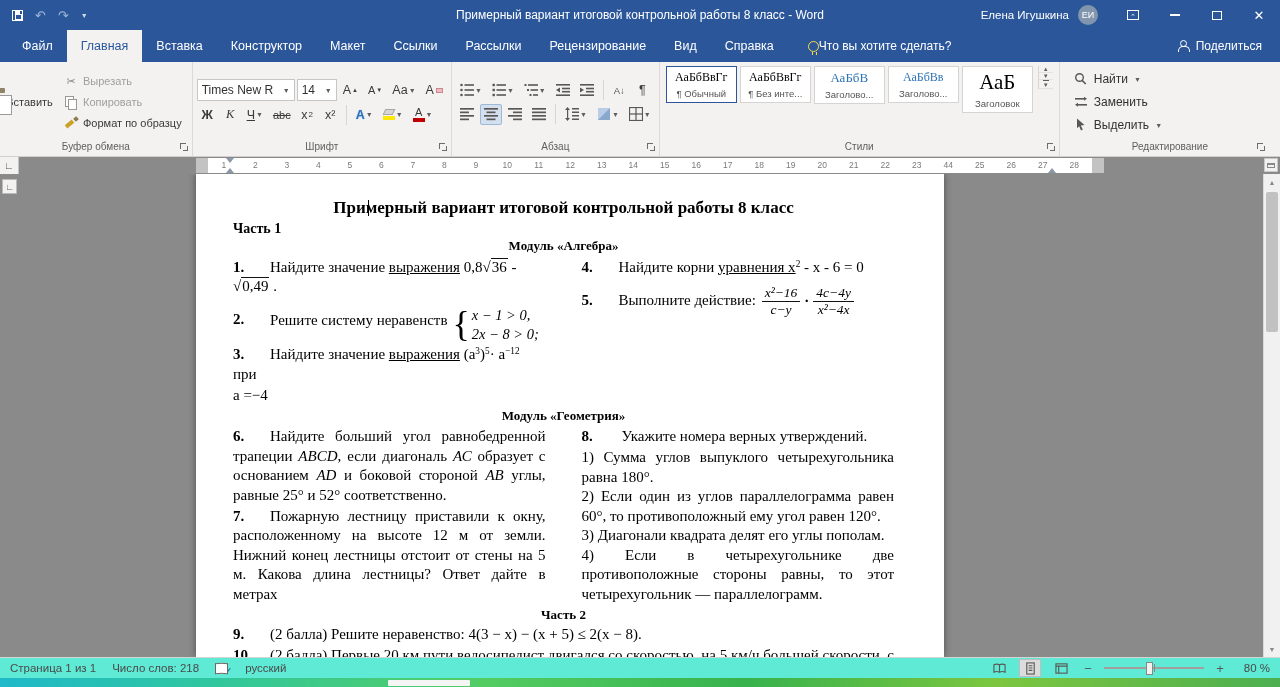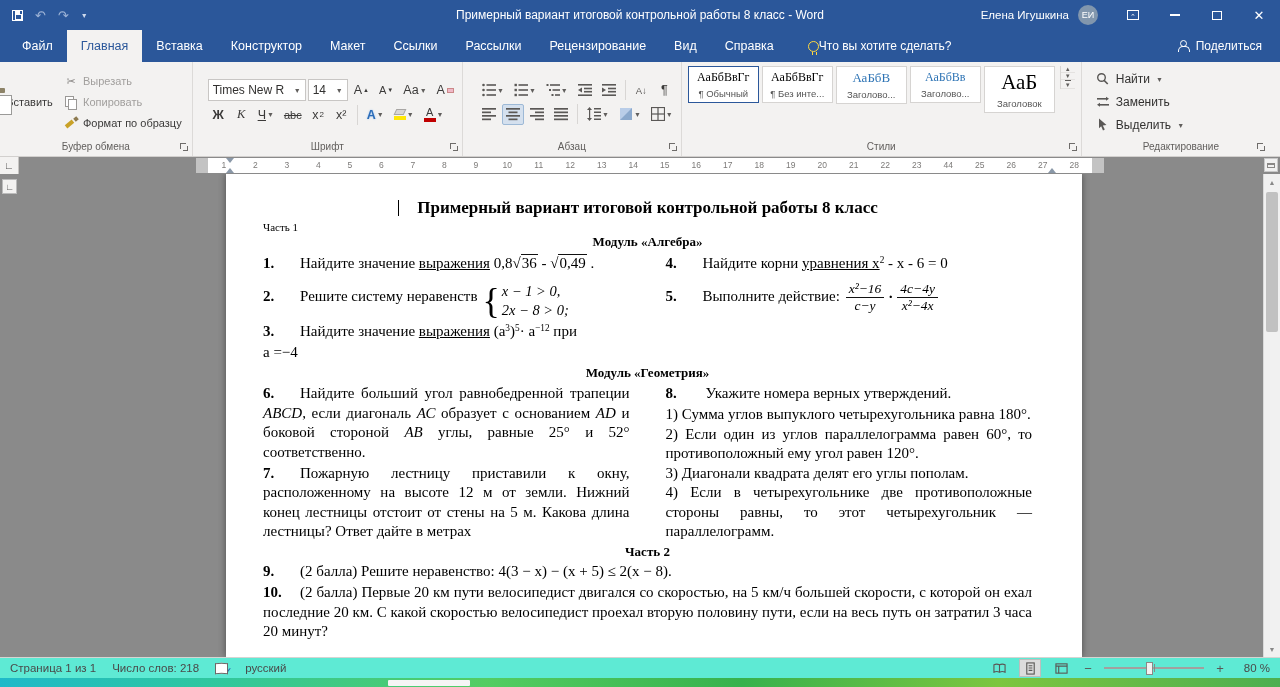--- a/index.html
+++ b/index.html
@@ -56,21 +56,21 @@
   .scmd.dim { color:#a19f9d; }
   .ic { width:14px; display:inline-flex; justify-content:center; color:#8a8886; font-size:11px; }
   .copy-ic { position:relative; height:12px; }
   .copy-ic::before { content:""; position:absolute; left:1px; top:0; width:7px; height:9px; border:1px solid #9a9896; background:#fff; }
   .copy-ic::after { content:""; position:absolute; left:4px; top:2.5px; width:7px; height:9px; border:1px solid #9a9896; background:#fff; }
   .brush-ic { position:relative; height:12px; }
   .brush-ic::before { content:""; position:absolute; left:1px; top:5px; width:9px; height:4px; background:#c9a227; transform:rotate(-40deg); }
   .brush-ic::after { content:""; position:absolute; right:0; top:0; width:4px; height:4px; background:#8d7b50; transform:rotate(-40deg); }
 
   
-  .fcol { display:flex; flex-direction:column; justify-content:center; gap:3px;margin-left:11px; }
+  .fcol { display:flex; flex-direction:column; justify-content:center; gap:3px; }
   .fr-row { display:flex; align-items:center; gap:2px; }
   .combo { display:flex; align-items:center; background:#fff; border:1px solid #c8c6c4; height:22px; padding:0 4px; font-size:12px; color:#323130; }
   .combo .caret { margin-left:auto; padding-left:4px; }
   .combo.family { width:98px; }
   .combo.size { width:40px; }
   .rb { height:21px; min-width:21px; padding:0 3px; display:inline-flex; align-items:center; justify-content:center; gap:1px; font-size:12.5px; color:#3b3a39; border:1px solid transparent; border-radius:2px; }
   .rb.active { background:#d4e0ee; border-color:#9db9d6; }
   .tiny { font-size:6px; }
   .vsep { width:1px; height:20px; background:#d8d6d4; margin:0 3px; }
   .b-bold { font-weight:bold; }
@@ -116,24 +116,24 @@
   .im { position:absolute; width:0; height:0; }
   .im-first { left:30px; top:0; border-left:4px solid transparent; border-right:4px solid transparent; border-top:5px solid #8a98a8; }
   .im-hang { left:30px; bottom:0; border-left:4px solid transparent; border-right:4px solid transparent; border-bottom:5px solid #8a98a8; }
   .im-right { left:852px; bottom:0; border-left:4px solid transparent; border-right:4px solid transparent; border-bottom:5px solid #8a98a8; }
   .ruler-toggle { position:absolute; right:2px; top:1px; width:14px; height:14px; background:#f1f1f1; border:1px solid #c8c8c8; display:flex; align-items:center; justify-content:center; }
   .ruler-toggle i { display:block; width:8px; height:5px; border:1px solid #8a8886; border-top-width:2px; }
 
   
   .docarea { flex:1; position:relative; background:#8a8a8a; overflow:hidden; }
   .vstub { position:absolute; left:2px; top:5px; width:15px; height:15px; background:#f3f2f1; border:1px solid #bbb; font-size:9px; color:#666; display:flex; align-items:center; justify-content:center; }
-  .page { position:absolute; left:196px; top:0; width:856px; height:100%; background:#fff; box-shadow:0 0 7px rgba(0,0,0,.45); padding:24px 50px 0 37px; font-family:"Liberation Serif",serif; color:#000; overflow:hidden;margin-left:30px; }
+  .page { position:absolute; left:196px; top:0; width:748px; height:100%; background:#fff; box-shadow:0 0 7px rgba(0,0,0,.45); padding:24px 50px 0 37px; font-family:"Liberation Serif",serif; color:#000; overflow:hidden; }
   .cursor-bar { position:absolute; left:172px; top:26px; width:1.3px; height:16px; background:#000; }
   .doc-title { text-align:center; font-weight:bold; font-size:17px; margin-bottom:3px; }
-  .part-label { font-weight:normal; font-size:11px; }
+  .part-label { font-weight:bold; font-size:14px; }
   .module-label { text-align:center; font-weight:bold; font-size:13px; margin:1px 0 2px; }
   .twocol { display:grid; grid-template-columns:1fr 1fr; column-gap:36px; }
   .item { font-size:15px; line-height:19.5px; margin:1.5px 0; }
   .just { text-align:justify; }
   .num { display:inline-block; width:37px; font-weight:bold; }
   .u { text-decoration:underline; }
   .sqrt { white-space:nowrap; }
   .rad { border-top:1.3px solid #111; padding:0 1px; }
   sup.msup { font-size:0.62em; vertical-align:0.55em; line-height:0; }
   .sysline { margin-top:9px; }

